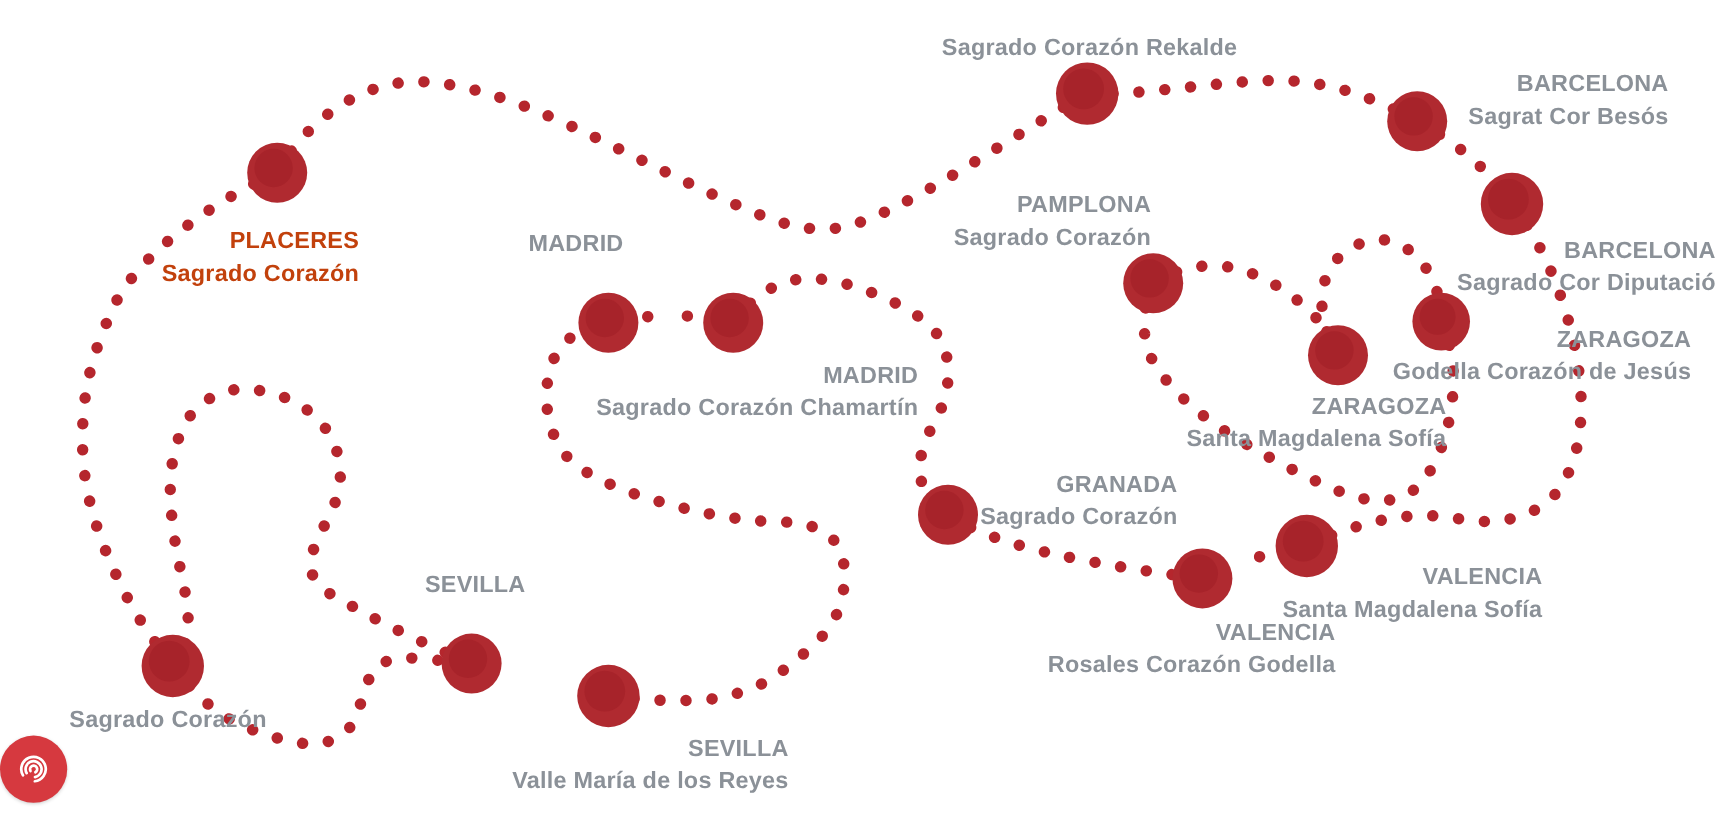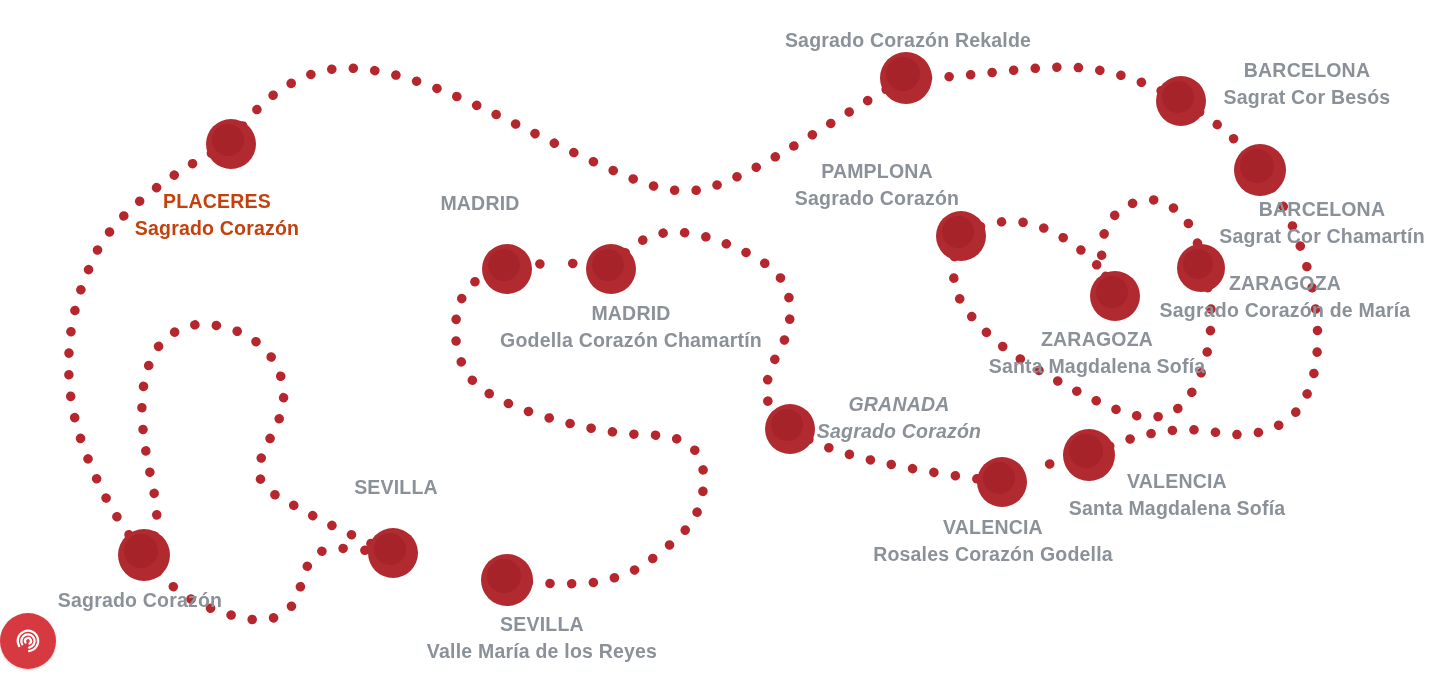--- a/index.html
+++ b/index.html
@@ -14,21 +14,21 @@
   .route path{
     fill:none;
     stroke-width:9.5;
     stroke-linecap:round;
     stroke-dasharray:0.1 21.5;
   }
   .route path.sparse{stroke-dasharray:0.1 33;}
   .loc-label{
     position:absolute;
     transform:translateX(-50%);
-    text-align:center;
+    text-align:right;
     white-space:nowrap;
     font-weight:bold;
     font-size:19.5px;
     line-height:27px;
     letter-spacing:0.2px;
   }
   .fab{
     position:absolute;
     left:0;top:613px;
     width:56px;height:56px;
@@ -129,46 +129,46 @@
   <div id="labels-layer">
       <div class="loc-label" style="left: 217px; top: 188px; color: #c2410c;">
         <div>PLACERES</div>
         <div>Sagrado Corazón</div>
       </div>
       <div class="loc-label" style="left: 480px; top: 190px; color: rgb(139, 145, 152);">
         <div>MADRID</div>
       </div>
       <div class="loc-label" style="left: 631px; top: 300px; color: rgb(139, 145, 152);">
         <div>MADRID</div>
-        <div>Godella Corazón Chamartín</div>
+        <div>Sagrado Corazón Chamartín</div>
       </div>
       <div class="loc-label" style="left: 908px; top: 27px; color: rgb(139, 145, 152);">
         <div>Sagrado Corazón Rekalde</div>
       </div>
       <div class="loc-label" style="left: 877px; top: 158px; color: rgb(139, 145, 152);">
         <div>PAMPLONA</div>
         <div>Sagrado Corazón</div>
       </div>
       <div class="loc-label" style="left: 1307px; top: 57px; color: rgb(139, 145, 152);">
         <div>BARCELONA</div>
         <div>Sagrat Cor Besós</div>
       </div>
       <div class="loc-label" style="left: 1322px; top: 196px; color: rgb(139, 145, 152);">
         <div>BARCELONA</div>
-        <div>Sagrat Cor Chamartín</div>
+        <div>Sagrado Cor Diputació</div>
       </div>
       <div class="loc-label" style="left: 1285px; top: 270px; color: rgb(139, 145, 152);">
         <div>ZARAGOZA</div>
-        <div>Sagrado Corazón de María</div>
+        <div>Godella Corazón de Jesús</div>
       </div>
       <div class="loc-label" style="left: 1097px; top: 326px; color: rgb(139, 145, 152);">
         <div>ZARAGOZA</div>
         <div>Santa Magdalena Sofía</div>
       </div>
-      <div class="loc-label" style="left: 899px; top: 391px; color: rgb(139, 145, 152); font-style: italic;">
+      <div class="loc-label" style="left: 899px; top: 391px; color: rgb(139, 145, 152);">
         <div>GRANADA</div>
         <div>Sagrado Corazón</div>
       </div>
       <div class="loc-label" style="left: 993px; top: 514px; color: rgb(139, 145, 152);">
         <div>VALENCIA</div>
         <div>Rosales Corazón Godella</div>
       </div>
       <div class="loc-label" style="left: 1177px; top: 468px; color: rgb(139, 145, 152);">
         <div>VALENCIA</div>
         <div>Santa Magdalena Sofía</div>

